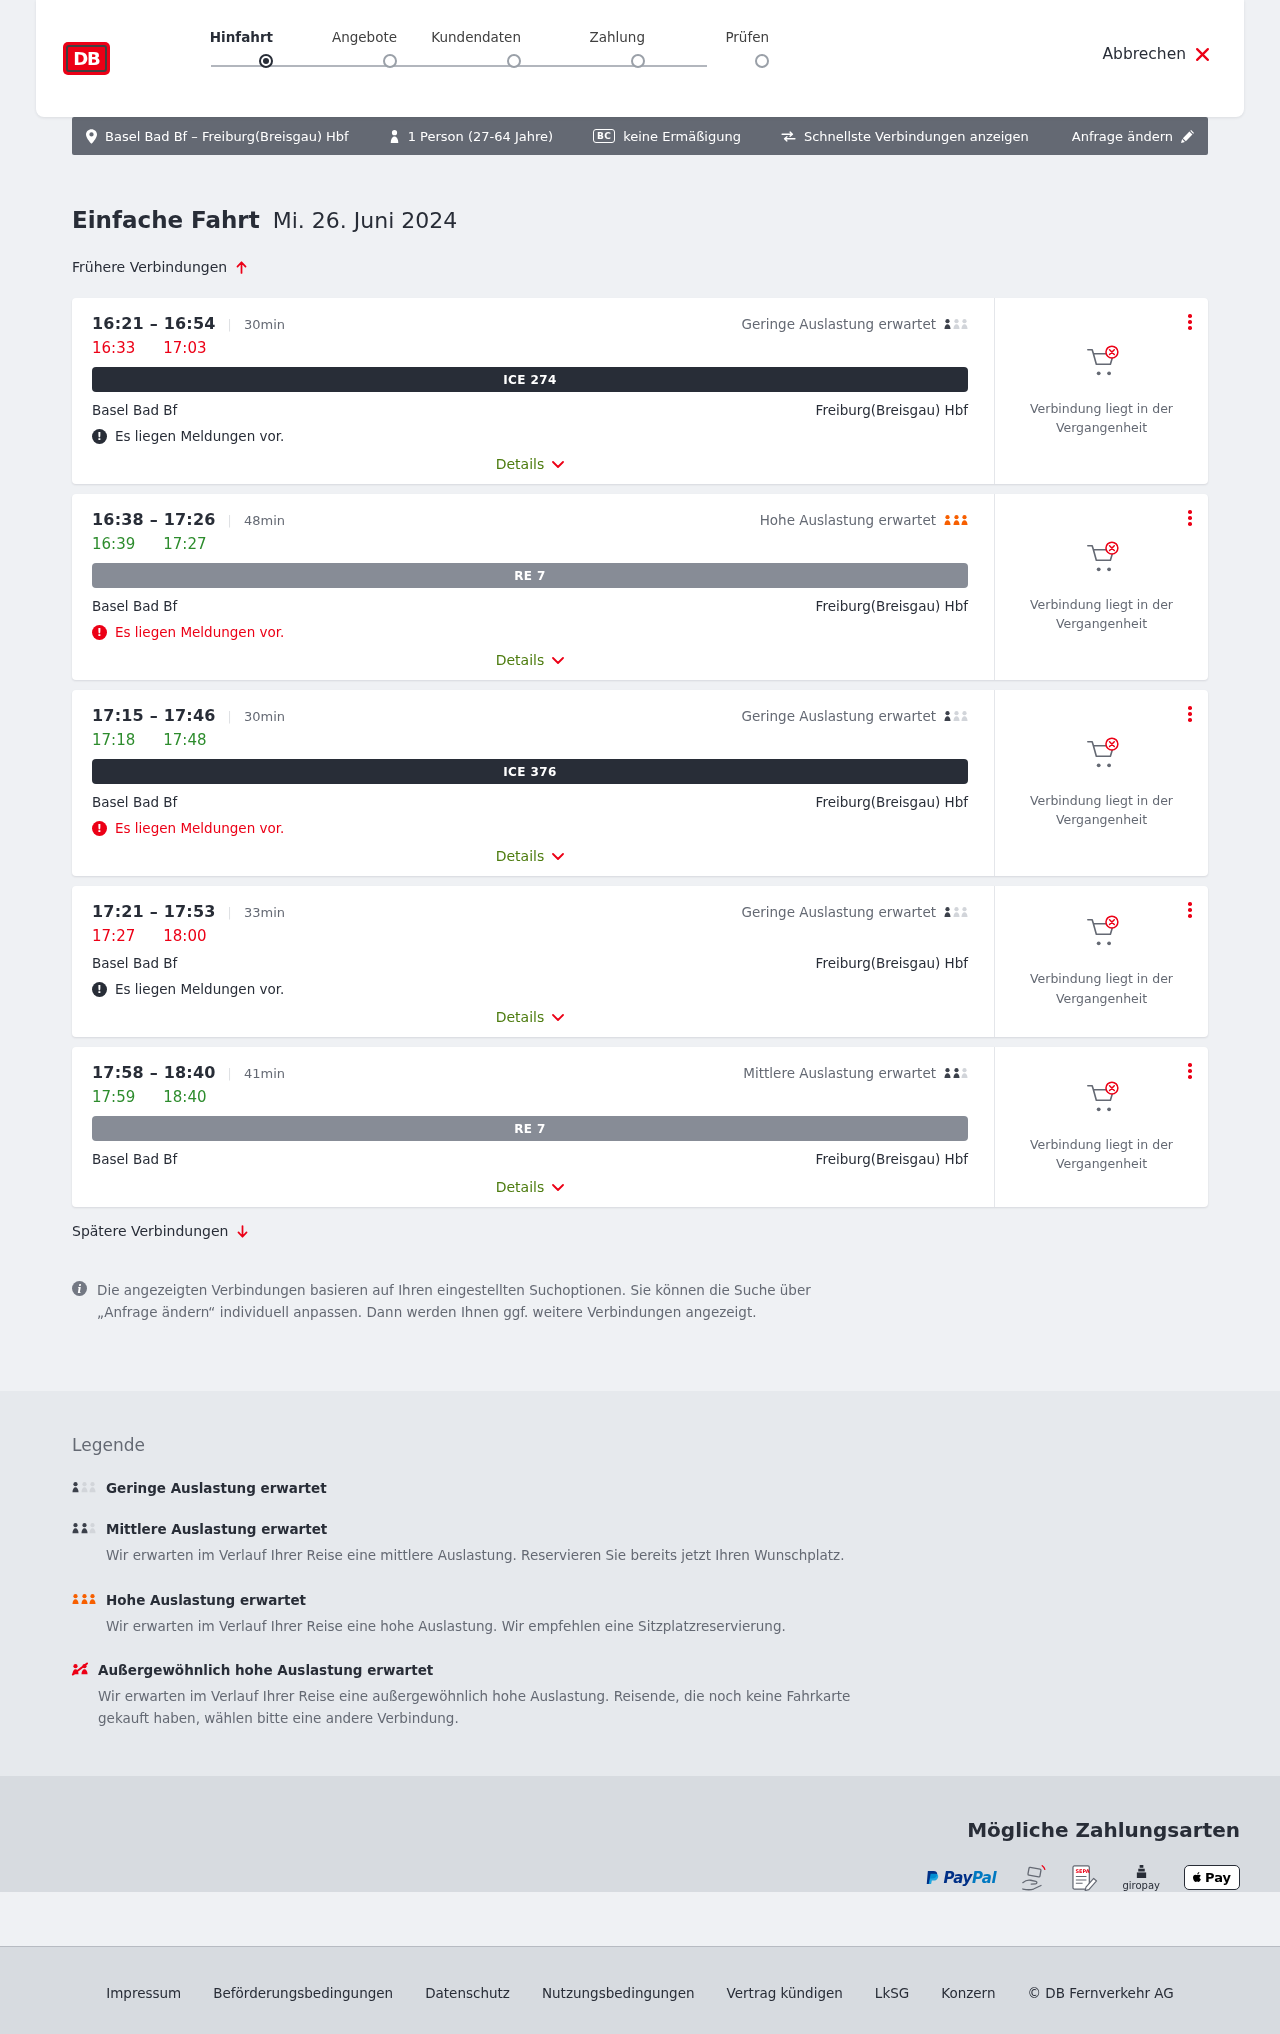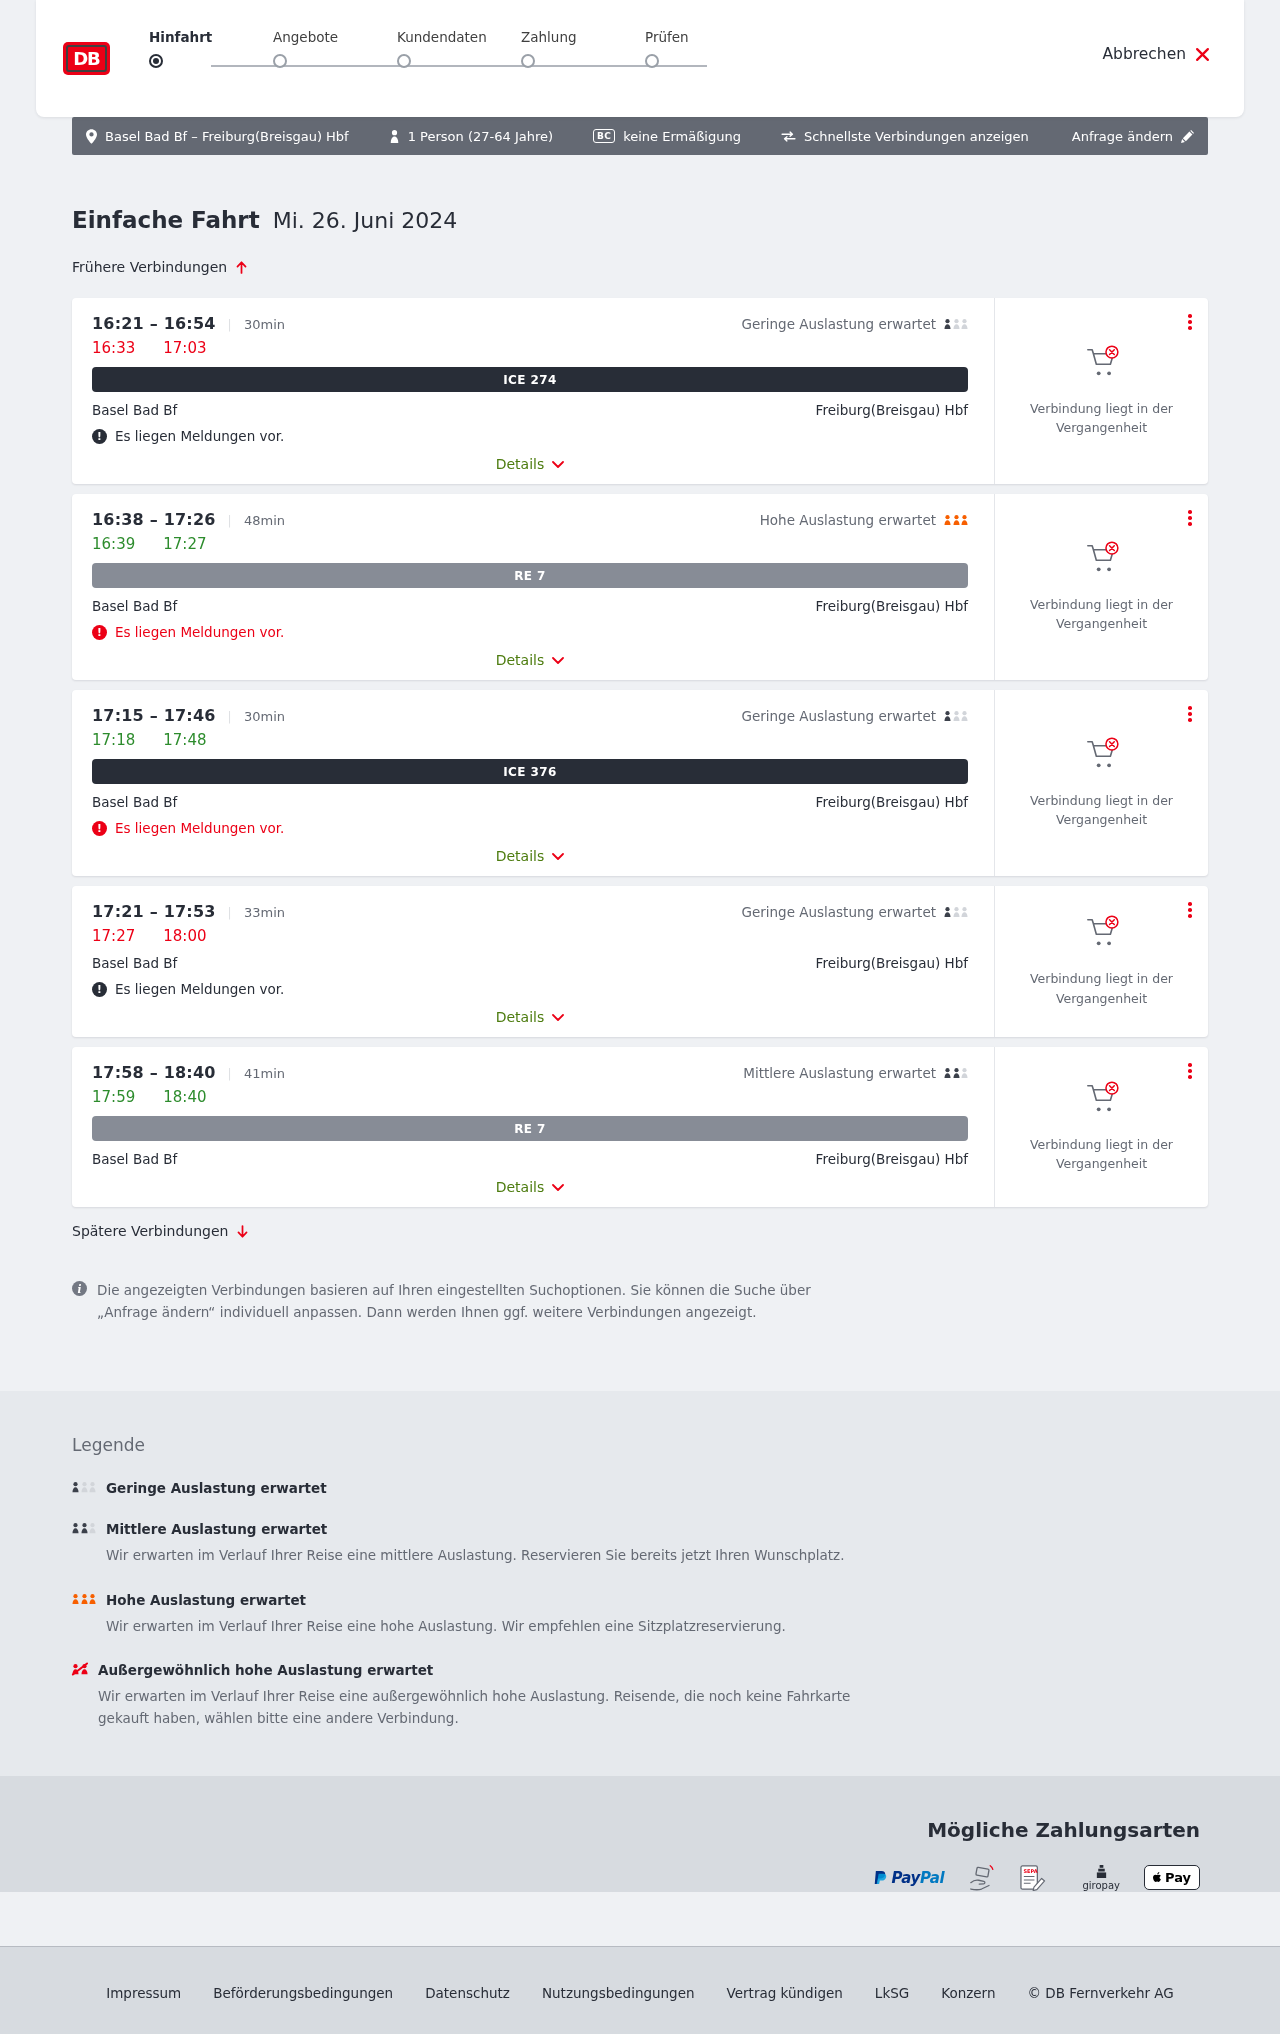--- a/index.html
+++ b/index.html
@@ -31,21 +31,21 @@
     width: 41px; height: 27px; border: 2px solid #404040; border-radius: 3px;
     display: flex; align-items: center; justify-content: center;
   }
   .db-logo .frame span { color:#fff; font-weight: 800; font-size: 18px; letter-spacing: -1px; }
 
   .steps { position: absolute; left: 113px; top: 29px; display: flex; }
   .steps-line {
     position: absolute; top: 36px; left: 62px; right: 62px; height: 2px;
     background: #b2b6bd;
   }
-  .step { width: 124px; display: flex; flex-direction: column; align-items: flex-start; position: relative; cursor: pointer; }
+  .step { width: 124px; display: flex; flex-direction: column; align-items: flex-end; position: relative; cursor: pointer; }
   .step-label { font-size: 13.5px; color: #404040; margin-bottom: 9px; white-space: nowrap; }
   .step.active .step-label { color: #282d37; font-weight: 700; }
   .step-dot {
     width: 14px; height: 14px; border-radius: 50%;
     background: #fff; border: 2px solid #9aa0a8;
     display: flex; align-items: center; justify-content: center; z-index: 1;
   }
   .step.active .step-dot { border-color: #282d37; }
   .step-dot .inner { width: 6px; height: 6px; border-radius: 50%; background: transparent; }
   .step.active .step-dot .inner { background: #282d37; }
@@ -163,27 +163,27 @@
 
   
   .legend { background: #e6e9ed; padding: 44px 72px 46px; }
   .legend h2 { font-size: 17px; font-weight: 400; color: #646973; }
   .legend-item { margin-top: 25px; display: flex; gap: 10px; align-items: flex-start; }
   .legend-item .occ-icon { margin-top: 2px; min-width: 16px; }
   .legend-label { font-size: 13.5px; font-weight: 700; color: #282d37; }
   .legend-desc { margin-top: 8px; font-size: 13.5px; color: #646973; line-height: 1.6; max-width: 760px; }
 
   
-  .payment { background: #d7dbe0; padding: 42px 80px 0; text-align: right; }
+  .payment { background: #d7dbe0; padding: 42px 40px 0; text-align: right; }
   .payment h2 { font-size: 20px; font-weight: 700; color: #282d37; }
   .pay-icons { margin-top: 22px; display: flex; justify-content: flex-end; align-items: center; gap: 24px; }
   .pay { display: inline-flex; align-items: center; }
   .pp-word { font-size: 15px; font-weight: 800; font-style: italic; margin-left: 4px; letter-spacing: -0.3px; }
   .pp1 { color: #003087; } .pp2 { color: #0079c1; }
-  .pay.giropay { flex-direction: column; gap: 2px; margin-left: 12px; }
+  .pay.giropay { flex-direction: column; gap: 2px; }
   .giropay-word { font-size: 10px; color: #282d37; }
   .applepay {
     background: #fff; border: 1.4px solid #282d37; border-radius: 5px;
     padding: 4px 8px; display: inline-flex; align-items: center; gap: 3px;
   }
   .applepay .ap-word { font-size: 13px; font-weight: 600; color: #000; }
 
   
   .footer {
     background: #d7dbe0; border-top: 1px solid #b7bbc2; margin-top: 54px;

